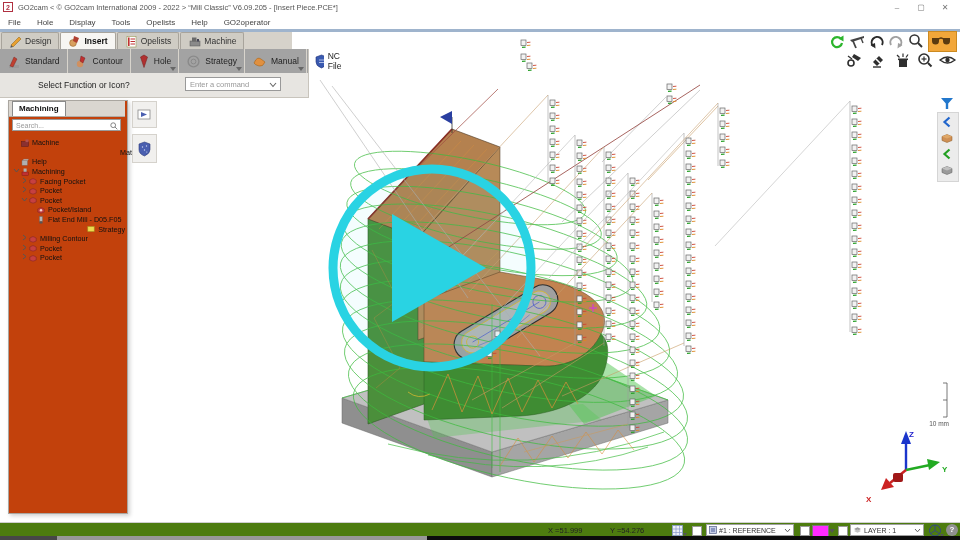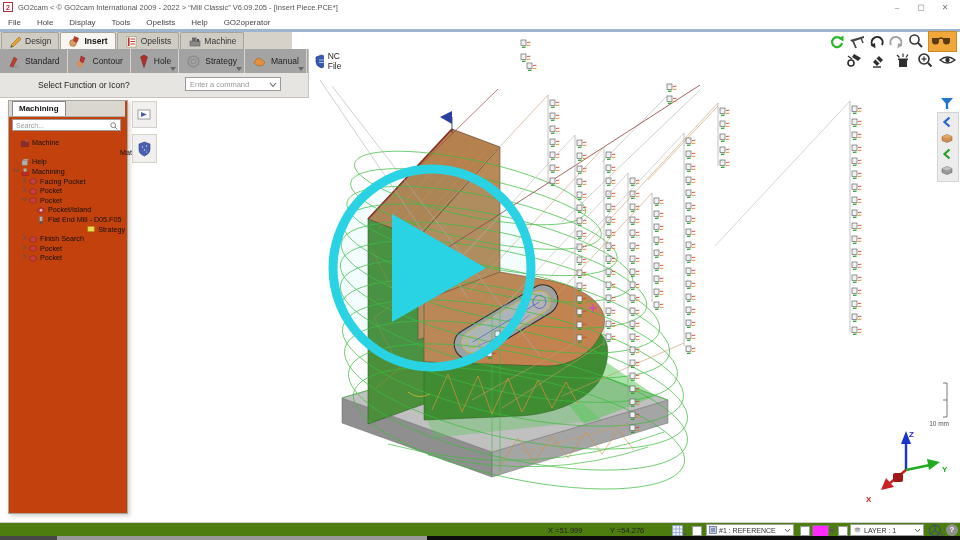--- a/index.html
+++ b/index.html
@@ -595,21 +595,21 @@
         <span class="lbl">Strategy</span>
       </div>
       <div class="trow" style="top: 99px;">
         <span style="display:inline-block;width:12px"></span>
         <span style="display:inline-block;width:8px"><svg width="7" height="7">
             <polyline points="2,1 5,3.5 2,6" fill="none" stroke="#555" stroke-width="1"></polyline>
           </svg></span>
         <svg width="8" height="8">
           <use href="#i-pocket"></use>
         </svg>
-        <span class="lbl">Finish Search</span>
+        <span class="lbl">Milling Contour</span>
       </div>
       <div class="trow" style="top: 108.6px;">
         <span style="display:inline-block;width:12px"></span>
         <span style="display:inline-block;width:8px"><svg width="7" height="7">
             <polyline points="2,1 5,3.5 2,6" fill="none" stroke="#555" stroke-width="1"></polyline>
           </svg></span>
         <svg width="8" height="8">
           <use href="#i-pocket"></use>
         </svg>
         <span class="lbl">Pocket</span>

